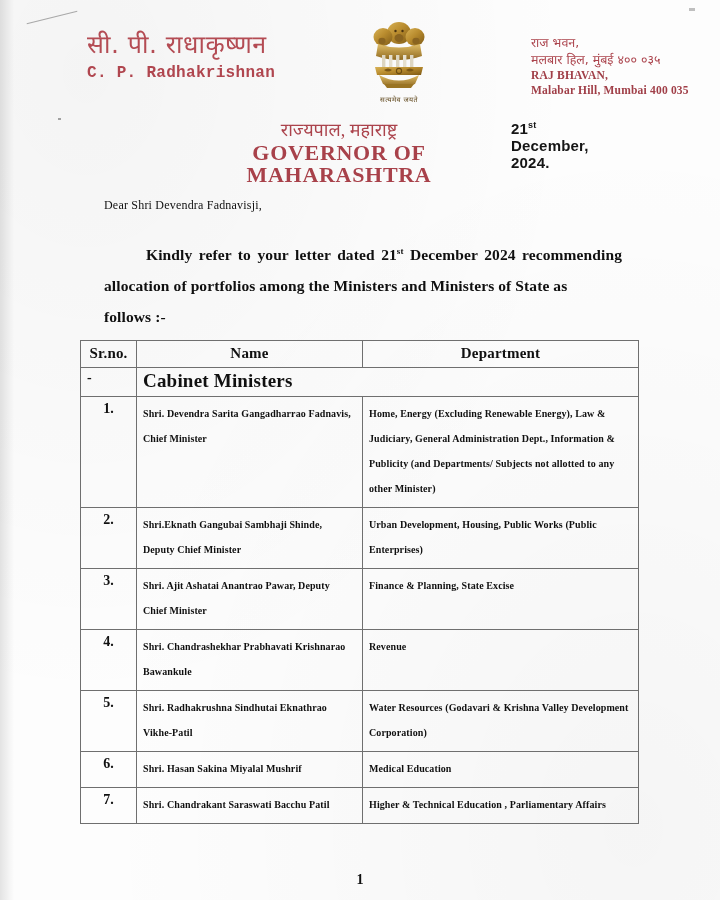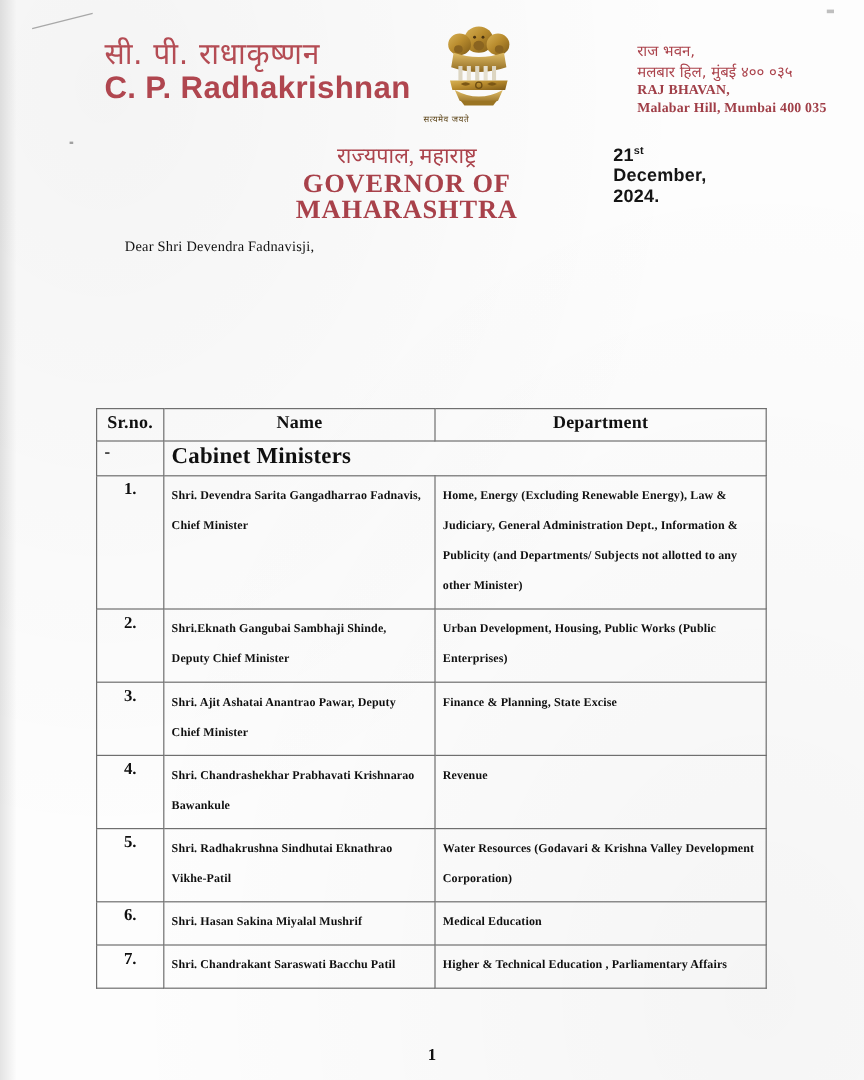--- a/index.html
+++ b/index.html
@@ -68,33 +68,34 @@
     color: #a8414a;
   }
   .gov-name .devanagari {
     font-size: 25px;
     line-height: 30px;
     font-family: "DejaVu Sans", sans-serif;
     letter-spacing: .5px;
     color: #b44c54;
   }
   .gov-name .latin {
-    font-size: 26px;
+    font-size: 16px;
     line-height: 26px;
     font-weight: bold;
-    font-family: Liberation Sans, sans-serif;
+    font-family: Liberation Mono, monospace;
     color: #b0464f;
     letter-spacing: .3px;
   }
 
   .emblem {
     position: absolute;
     left: 314px;
     top: 18px;
     width: 92px;
+    text-align: center;
   }
   .emblem svg { display: block; margin: 0 auto; }
   .emblem .motto {
     font-family: "DejaVu Sans", sans-serif;
     font-size: 7px;
     color: #5d4418;
     letter-spacing: .4px;
     margin-top: 1px;
   }
 
@@ -322,20 +323,21 @@
     <div class="title-block">
       <div class="t-dev">राज्यपाल, महाराष्ट्र</div>
       <div class="t-eng">GOVERNOR OF MAHARASHTRA</div>
     </div>
 
     <div class="letter-date"><span>21</span><sup>st</sup><span> December, 2024.</span></div>
   </div>
 
   <div class="salutation">Dear Shri Devendra Fadnavisji,</div>
 
+  <div class="para"><span class="indent"></span><span>Kindly refer to your letter dated 21</span><sup>st</sup><span> December 2024 recommending allocation of portfolios among the Ministers and Ministers of State as</span><span class="tail">follows :-</span></div>
 
   <table class="portfolio-table">
     <colgroup>
       <col class="c-sr">
         <col class="c-name">
         <col class="c-dept">
     </colgroup>
     <thead>
       <tr>
         <th>Sr.no.</th>

